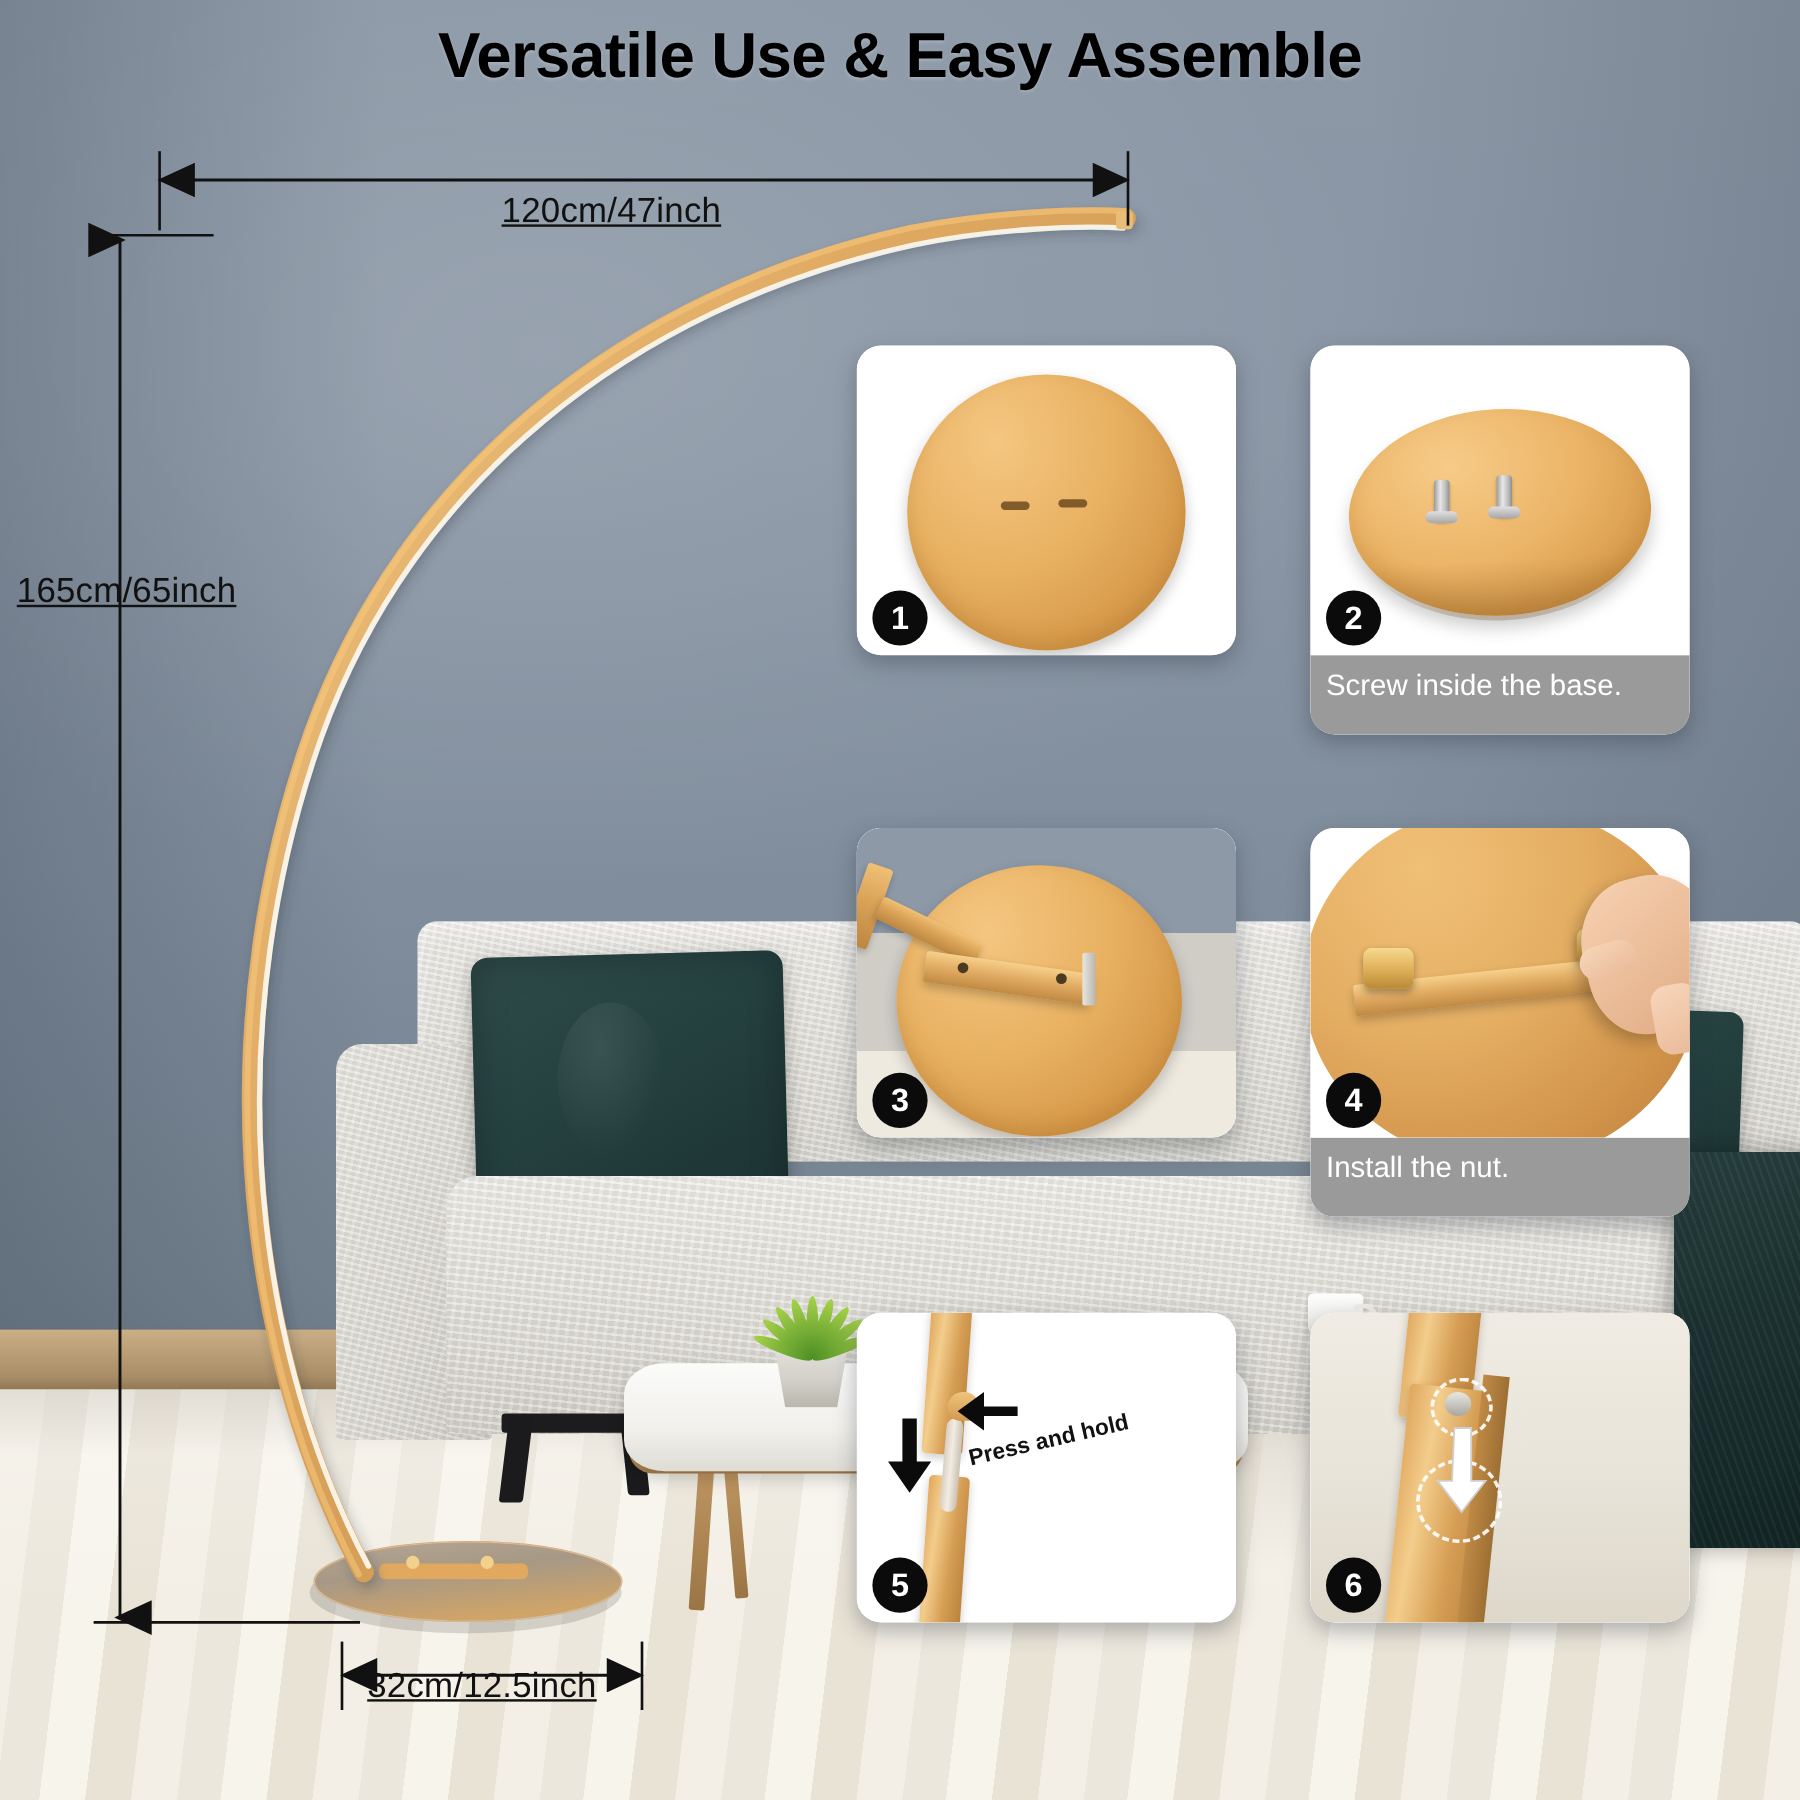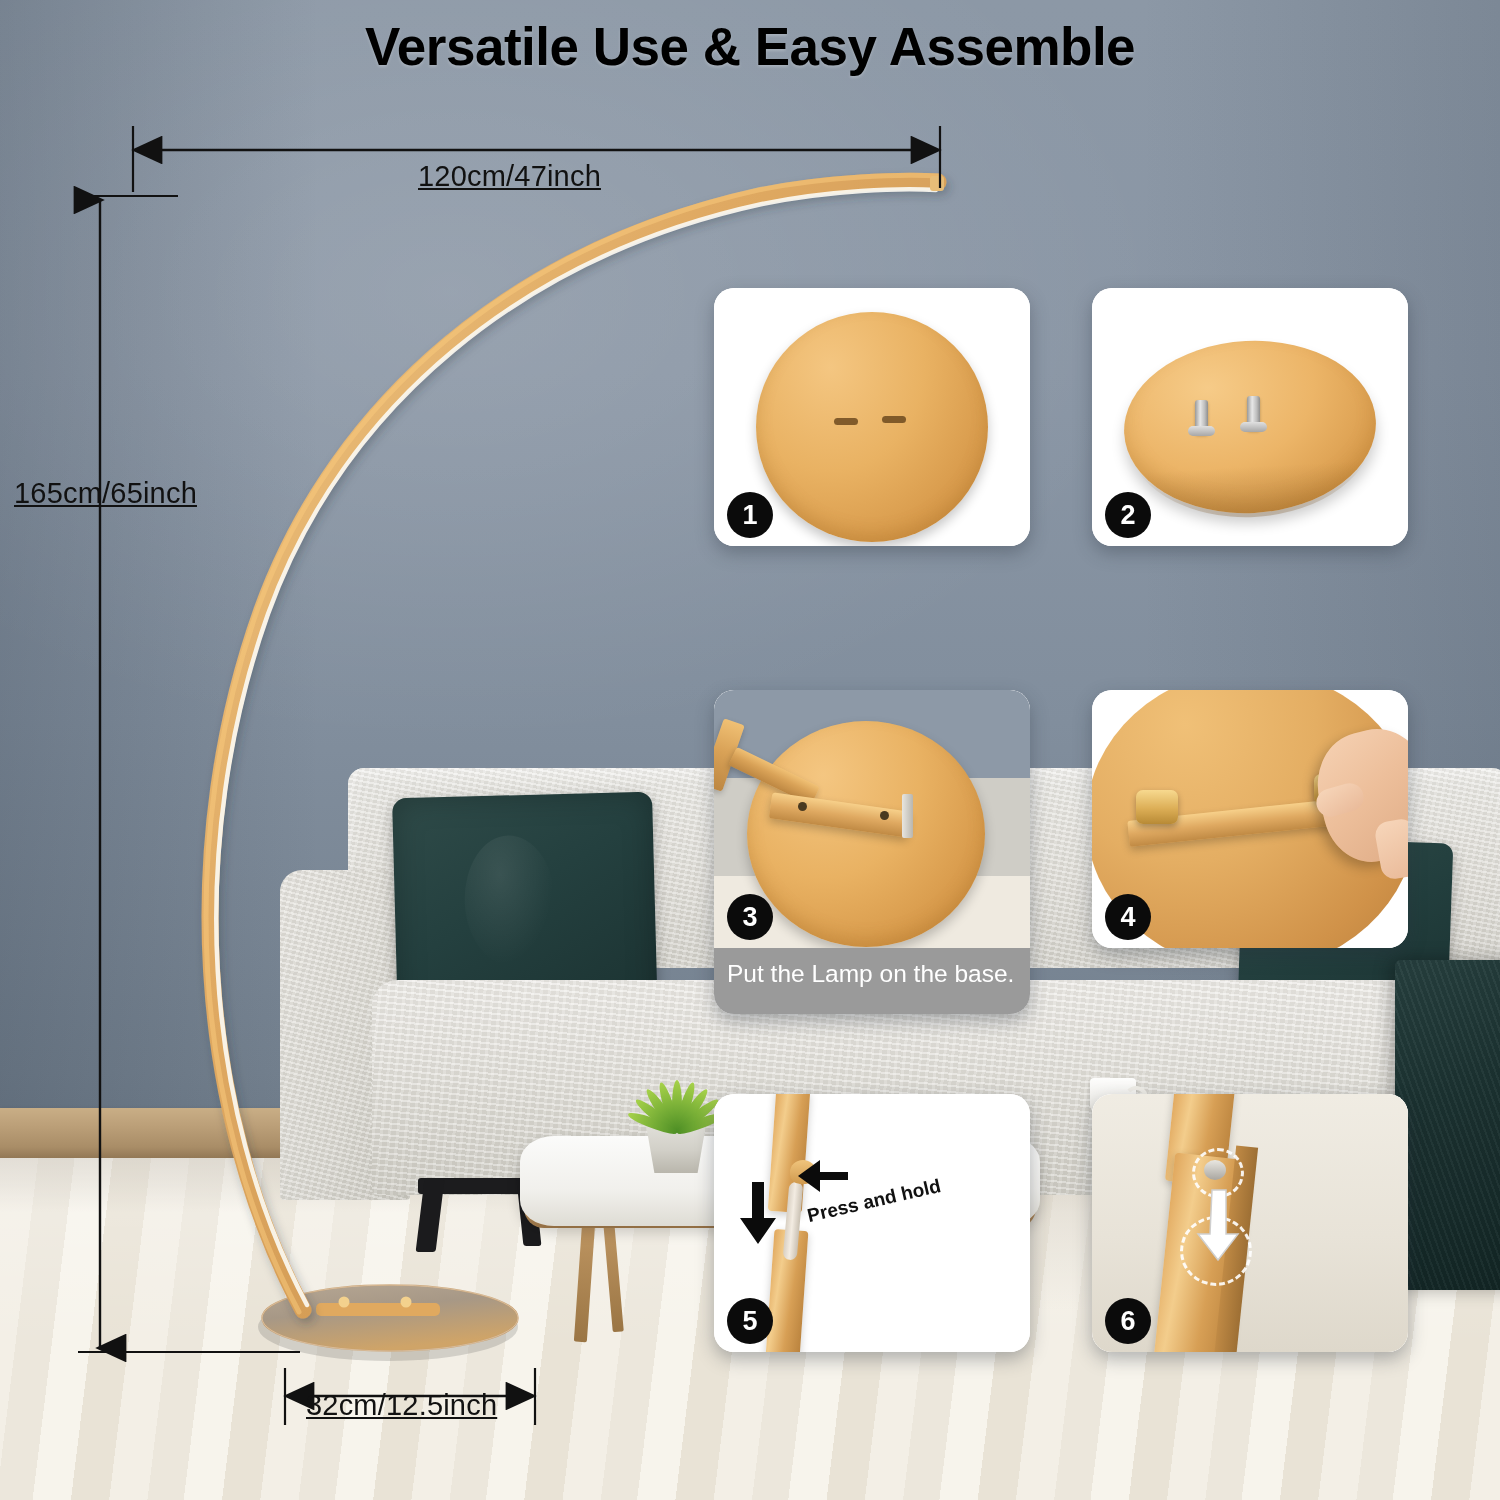--- a/index.html
+++ b/index.html
@@ -436,48 +436,49 @@
       </div>
     </div>
 
     <div class="card" id="card2">
       <div class="photo">
         <div class="disc-tilt"></div>
         <div class="screw" style="left:103px;top:112px;"></div>
         <div class="screw" style="left:155px;top:108px;"></div>
         <div class="badge">2</div>
       </div>
+      <div class="caption">Screw inside the base.</div>
     </div>
 
     <div class="card" id="card3">
       <div class="photo">
         <div class="photo-bg-room"></div>
         <div class="disc-top" style="left:48%;top:56%;width:238px;height:226px;"></div>
         <div class="arm-diag" style="left:-2px;top:30px;width:22px;height:70px;transform:rotate(19deg);"></div>
         <div class="arm-diag" style="left:14px;top:76px;width:92px;height:20px;transform:rotate(26deg);"></div>
         <div class="bar-h" style="left:56px;top:112px;width:140px;transform:rotate(8deg);"></div>
         <div style="position:absolute;left:188px;top:104px;width:11px;height:44px;border-radius:2px;background:linear-gradient(90deg,#e8e6e0,#b9b6ae);"></div>
         <div style="position:absolute;left:84px;top:112px;width:9px;height:9px;border-radius:50%;background:#4a3a20;"></div>
         <div style="position:absolute;left:166px;top:121px;width:9px;height:9px;border-radius:50%;background:#4a3a20;"></div>
         <div class="badge">3</div>
       </div>
-      <div class="caption">Put the Lamp on the base.</div>
     </div>
 
     <div class="card" id="card4">
       <div class="photo">
         <div class="disc-big"></div>
         <div class="bar-h" style="left:36px;top:118px;width:248px;transform:rotate(-6deg);"></div>
         <div class="nut" style="left:44px;top:100px;"></div>
         <div class="nut" style="left:222px;top:84px;width:38px;height:30px;"></div>
         <div class="hand" style="left:228px;top:40px;width:112px;height:130px;transform:rotate(-14deg);"></div>
         <div class="finger" style="left:224px;top:96px;width:48px;height:28px;transform:rotate(-16deg);"></div>
         <div class="finger" style="left:286px;top:130px;width:40px;height:58px;transform:rotate(-10deg);"></div>
         <div class="badge">4</div>
       </div>
+      <div class="caption">Install the nut.</div>
     </div>
 
     <div class="card" id="card5">
       <div class="photo">
         <div class="rod" style="left:58px;top:-4px;width:34px;height:122px;transform:rotate(4deg);"></div>
         <div class="rod" style="left:56px;top:136px;width:34px;height:128px;transform:rotate(4deg);"></div>
         <div class="wire" style="left:72px;top:88px;height:78px;transform:rotate(5deg);"></div>
         <div style="position:absolute;left:76px;top:66px;width:26px;height:24px;border-radius:50% 50% 40% 40%;background:linear-gradient(180deg,#f0c47c,#d09a4e);"></div>
         <svg style="position:absolute;left:0;top:0;width:316px;height:258px;">
           <path d="M 38 88 L 38 124 L 26 124 L 44 150 L 62 124 L 50 124 L 50 88 Z" fill="#0b0b0b"></path>

